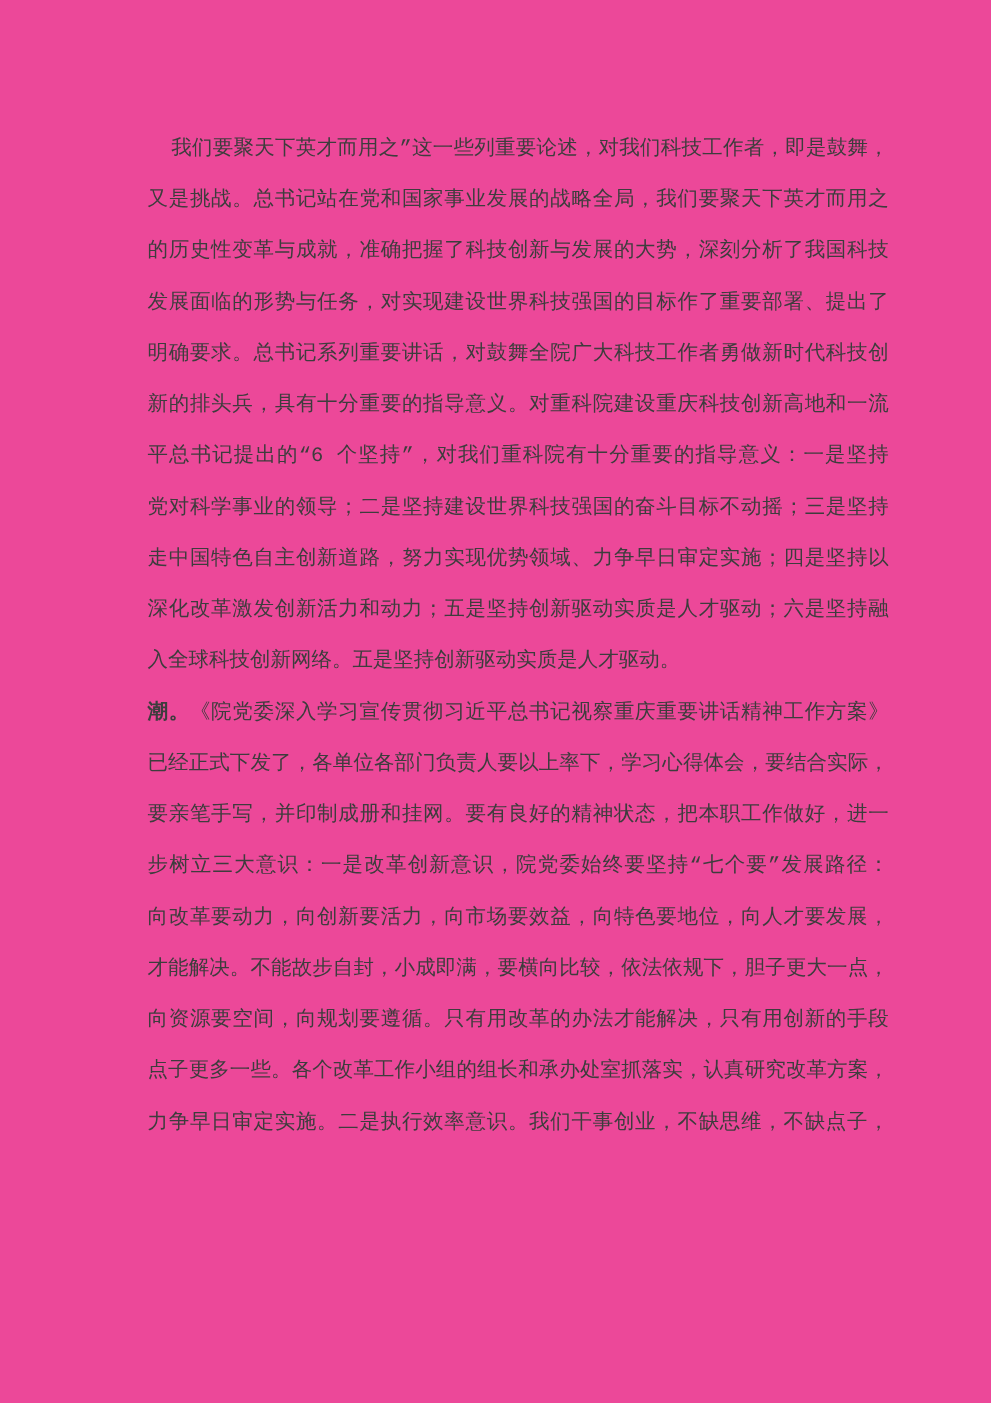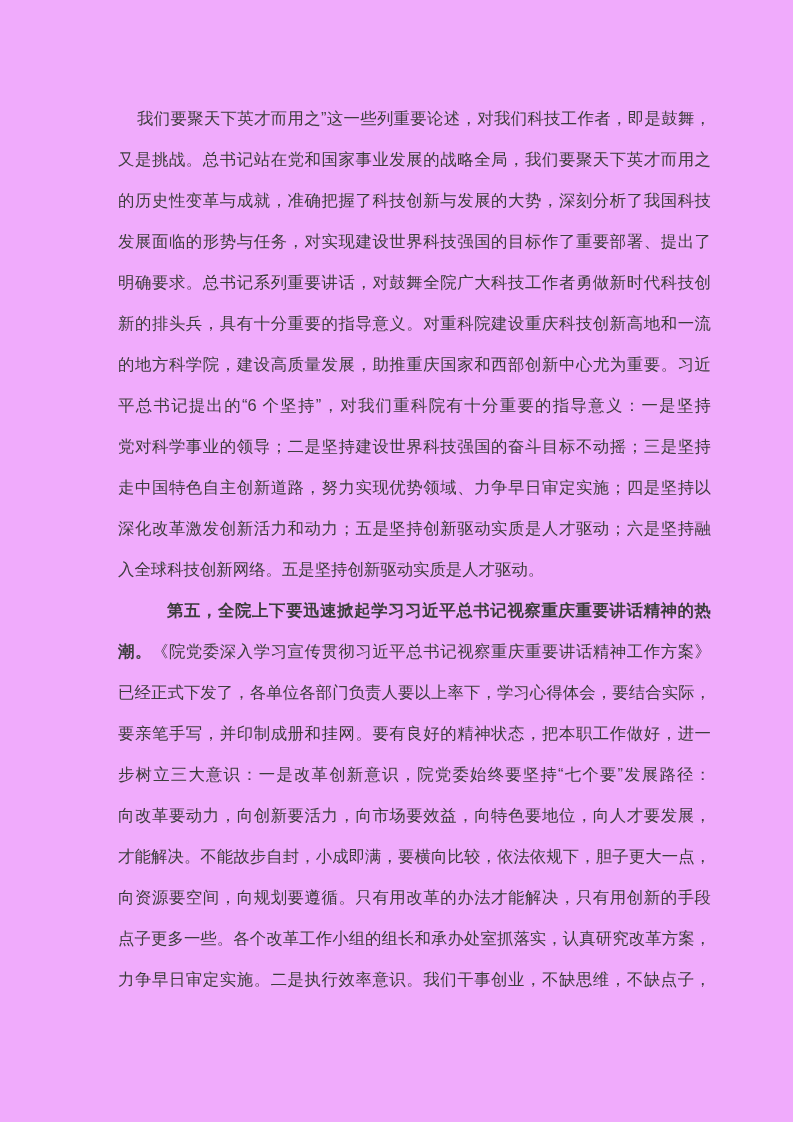--- a/index.html
+++ b/index.html
@@ -4,23 +4,23 @@
 <style>
   html, body {
     margin: 0;
     padding: 0;
     background: #ffffff;
   }
   .doc-page {
     position: relative;
     width: 793px;
     height: 1122px;
-    background: #f0abfc;
+    background: #ec4899;
     overflow: hidden;
-    font-family: Liberation Sans, sans-serif;
+    font-family: Liberation Mono, monospace;
   }
   .body-text {
     position: absolute;
     left: 118px;
     top: 98px;
     width: 593px;
     color: #3d3d3d;
     font-size: 16.4px;
   }
   .line {
@@ -42,27 +42,25 @@
 <body>
 
 <div class="doc-page">
   <div class="body-text">
     <div class="line ind1">我们要聚天下英才而用之”这一些列重要论述，对我们科技工作者，即是鼓舞，</div>
     <div class="line">又是挑战。总书记站在党和国家事业发展的战略全局，我们要聚天下英才而用之</div>
     <div class="line">的历史性变革与成就，准确把握了科技创新与发展的大势，深刻分析了我国科技</div>
     <div class="line">发展面临的形势与任务，对实现建设世界科技强国的目标作了重要部署、提出了</div>
     <div class="line">明确要求。总书记系列重要讲话，对鼓舞全院广大科技工作者勇做新时代科技创</div>
     <div class="line">新的排头兵，具有十分重要的指导意义。对重科院建设重庆科技创新高地和一流</div>
-    <div class="line">的地方科学院，建设高质量发展，助推重庆国家和西部创新中心尤为重要。习近</div>
     <div class="line">平总书记提出的“6 个坚持”，对我们重科院有十分重要的指导意义：一是坚持</div>
     <div class="line">党对科学事业的领导；二是坚持建设世界科技强国的奋斗目标不动摇；三是坚持</div>
     <div class="line">走中国特色自主创新道路，努力实现优势领域、力争早日审定实施；四是坚持以</div>
     <div class="line">深化改革激发创新活力和动力；五是坚持创新驱动实质是人才驱动；六是坚持融</div>
     <div class="line short">入全球科技创新网络。五是坚持创新驱动实质是人才驱动。</div>
-    <div class="line bold ind3">第五，全院上下要迅速掀起学习习近平总书记视察重庆重要讲话精神的热</div>
     <div class="line"><span class="bold">潮。</span><span>《院党委深入学习宣传贯彻习近平总书记视察重庆重要讲话精神工作方案》</span></div>
     <div class="line">已经正式下发了，各单位各部门负责人要以上率下，学习心得体会，要结合实际，</div>
     <div class="line">要亲笔手写，并印制成册和挂网。要有良好的精神状态，把本职工作做好，进一</div>
     <div class="line">步树立三大意识：一是改革创新意识，院党委始终要坚持“七个要”发展路径：</div>
     <div class="line">向改革要动力，向创新要活力，向市场要效益，向特色要地位，向人才要发展，</div>
     <div class="line">才能解决。不能故步自封，小成即满，要横向比较，依法依规下，胆子更大一点，</div>
     <div class="line">向资源要空间，向规划要遵循。只有用改革的办法才能解决，只有用创新的手段</div>
     <div class="line">点子更多一些。各个改革工作小组的组长和承办处室抓落实，认真研究改革方案，</div>
     <div class="line">力争早日审定实施。二是执行效率意识。我们干事创业，不缺思维，不缺点子，</div>
   </div>

